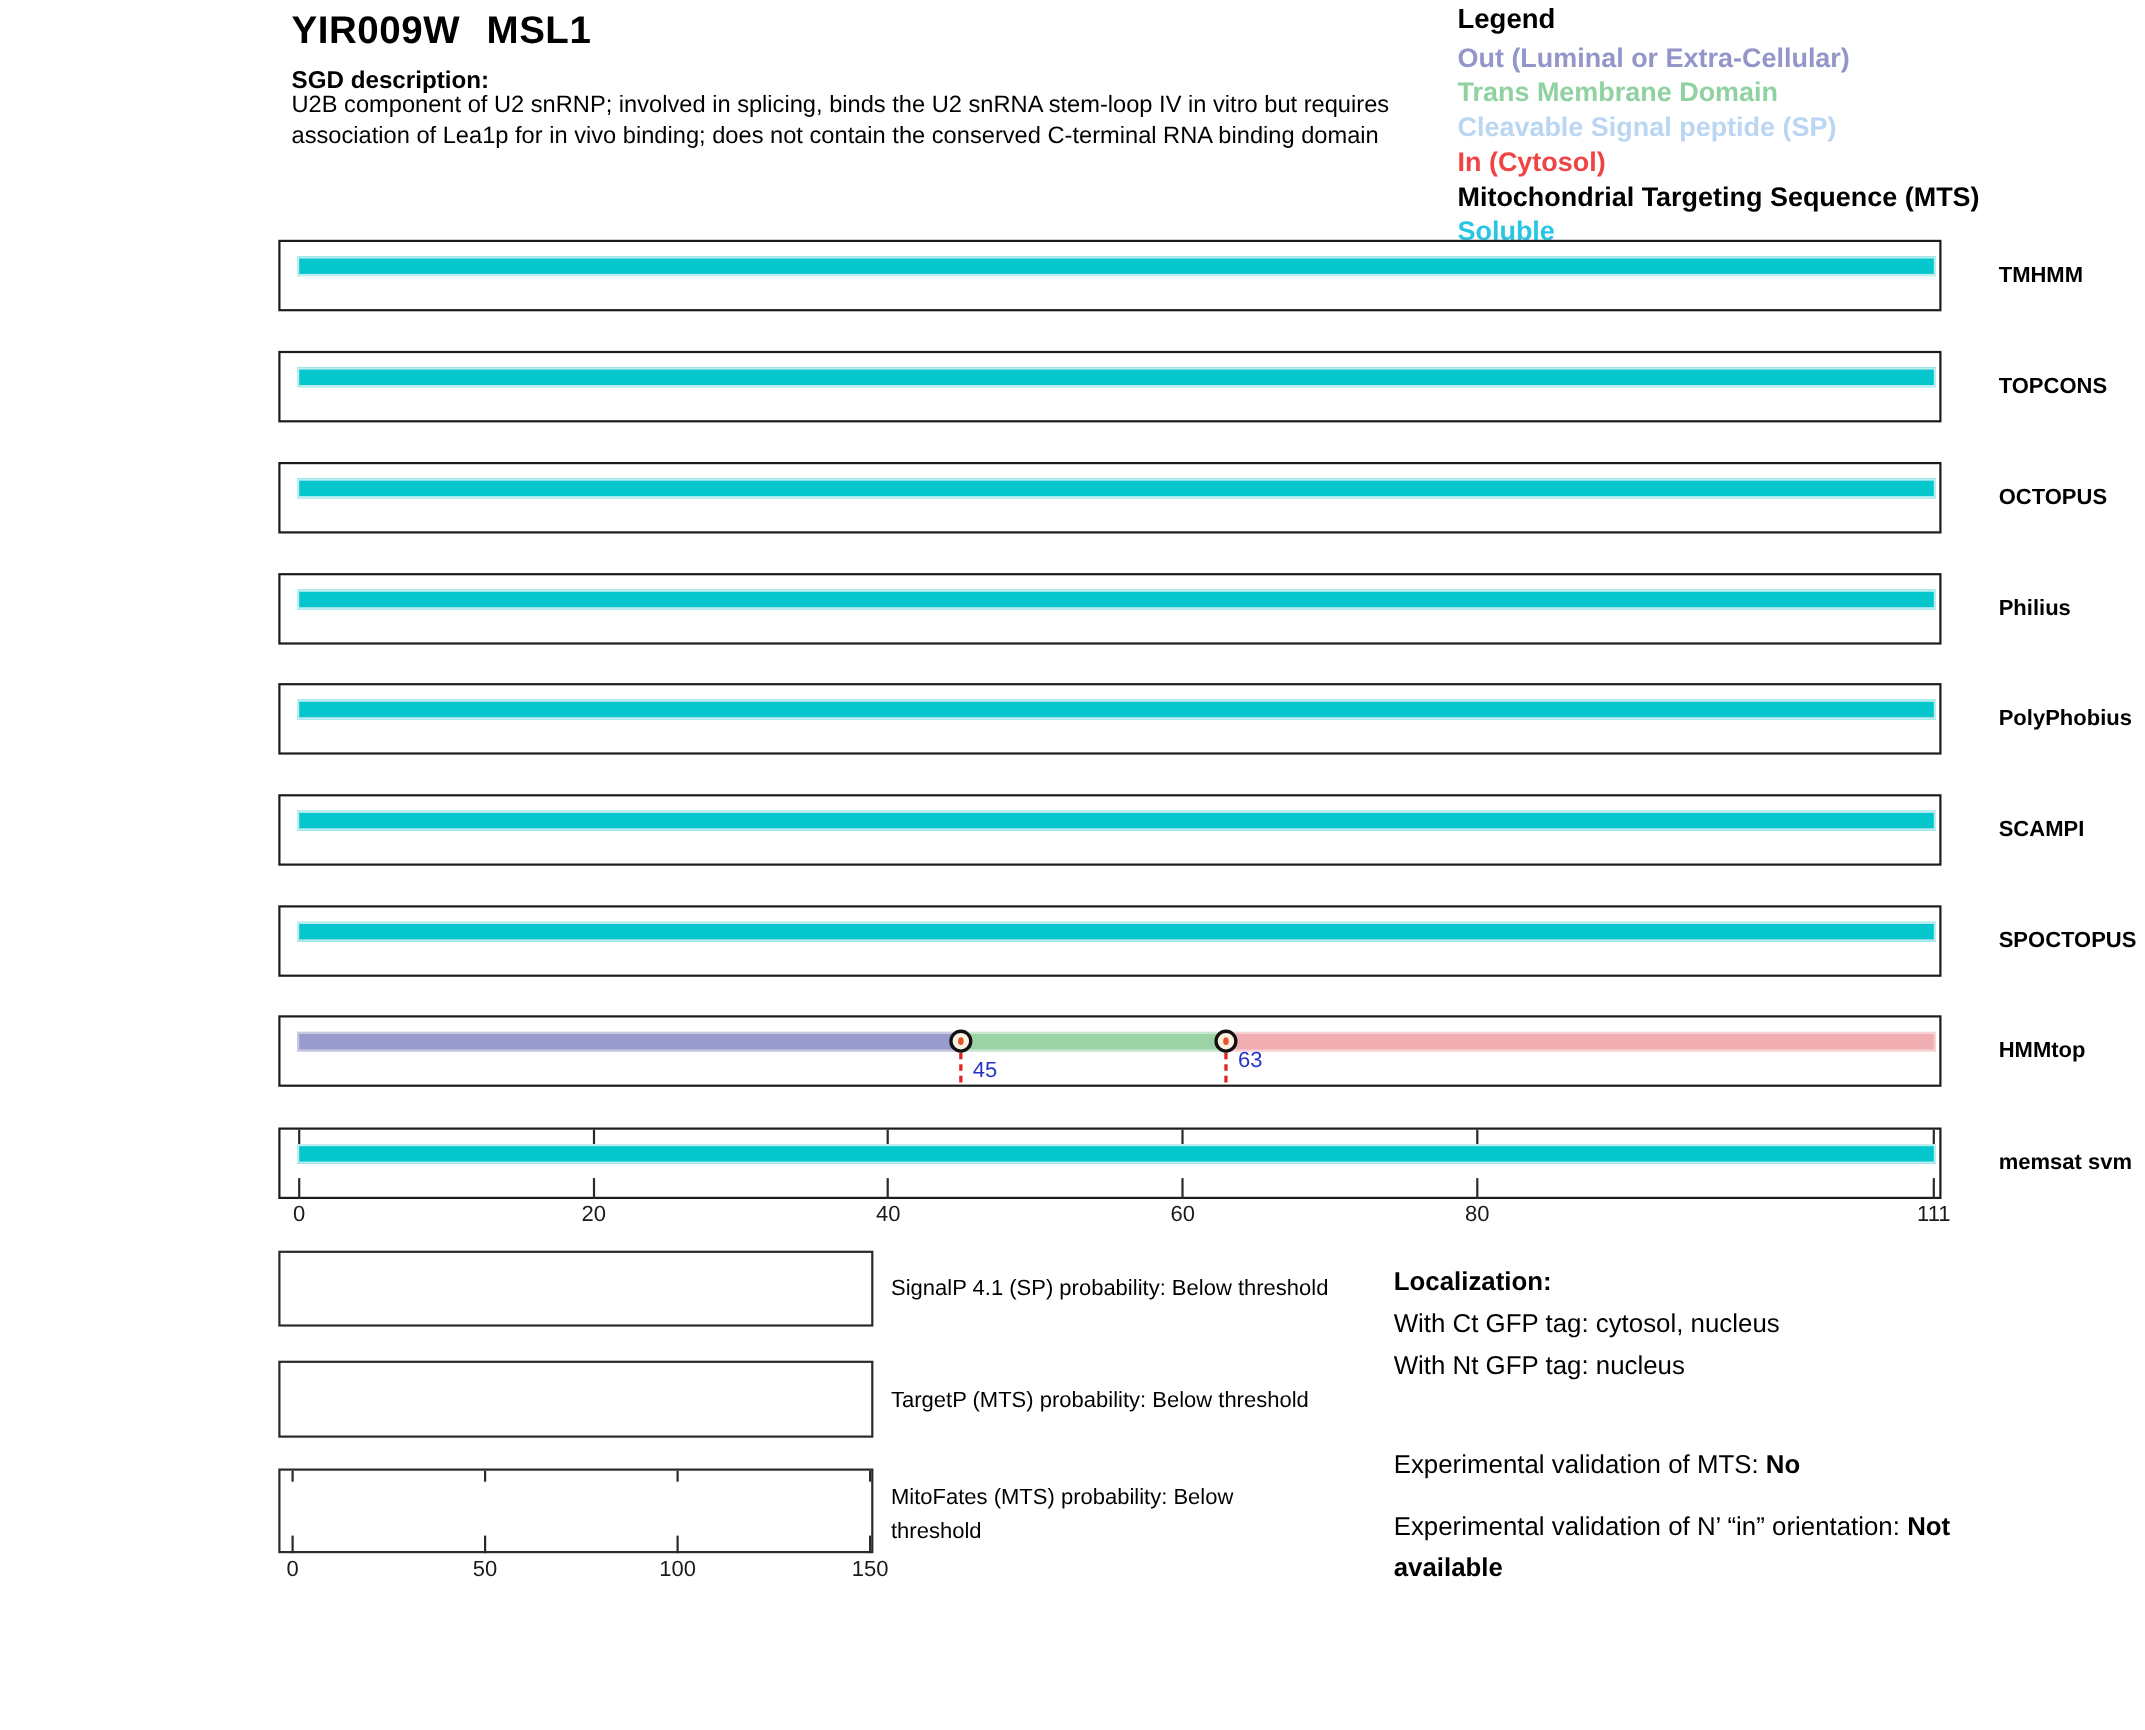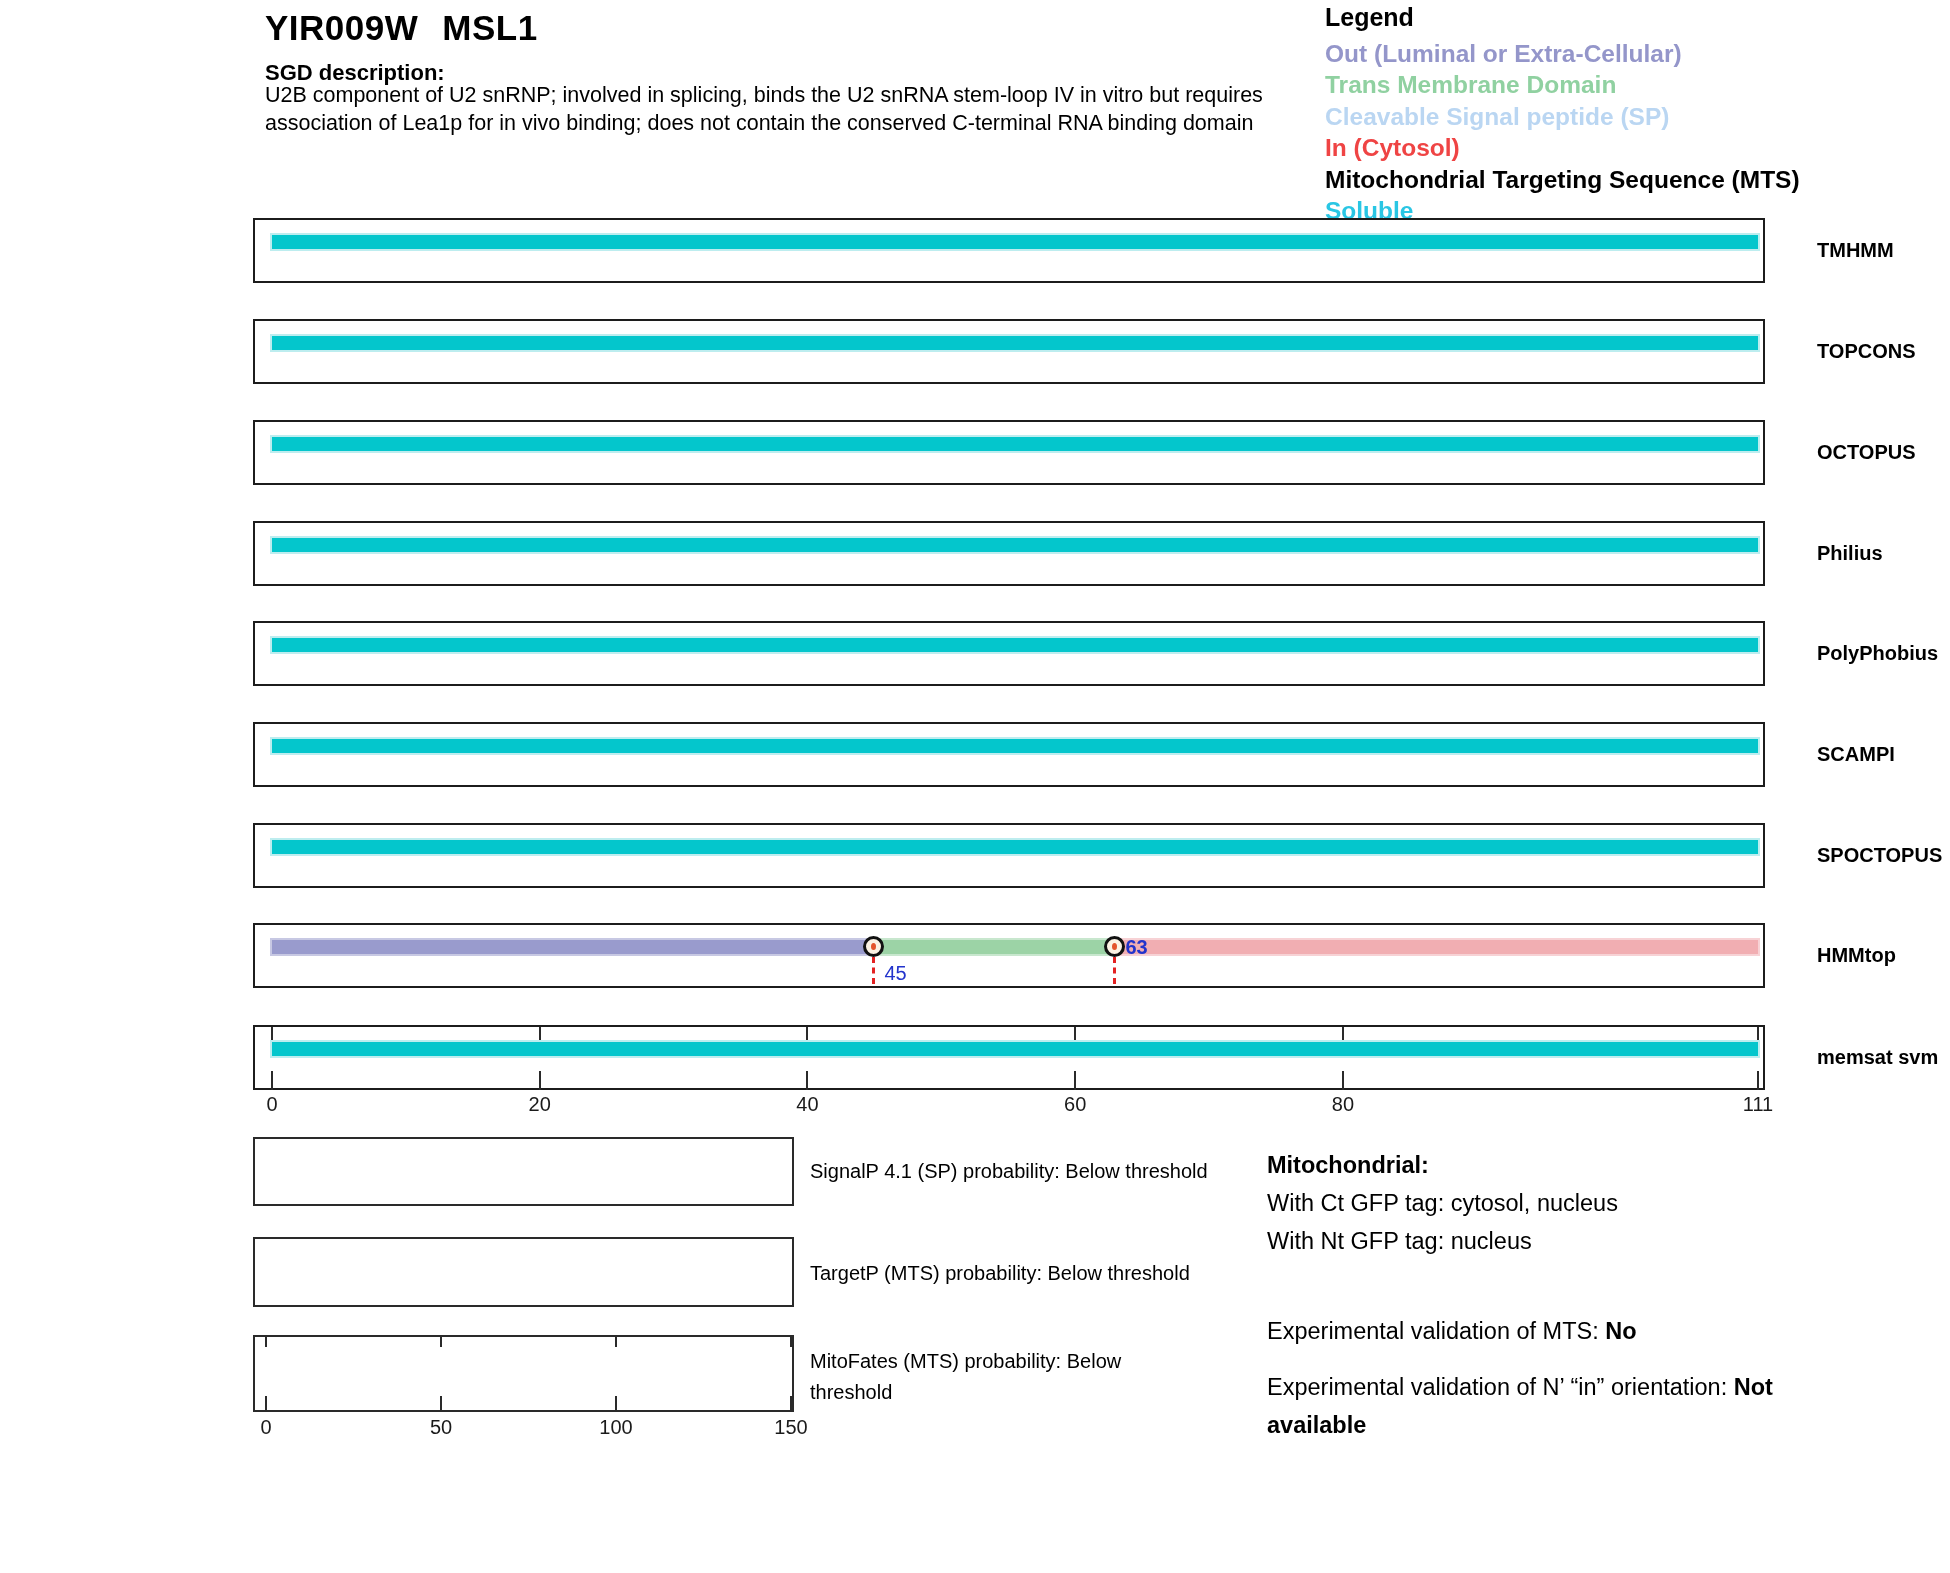--- a/index.html
+++ b/index.html
@@ -25,21 +25,21 @@
   .seg.soluble{border:2px solid #bdedef;}
   .seg.out,.seg.tm,.seg.in{border:2px solid rgba(255,255,255,.45);}
 
   
   .marker-circle{position:absolute;top:11px;width:21px;height:21px;border-radius:50%;
     background:#fbf2e3;border:3px solid #111;box-sizing:border-box;z-index:3;}
   .marker-circle::after{content:"";position:absolute;left:50%;top:50%;width:5px;height:7px;margin:-3.5px 0 0 -2.5px;background:#e3542b;border-radius:50%;}
   .marker-dash{position:absolute;top:32px;height:27px;width:0;border-left:3px dashed #e32222;z-index:2;}
   .marker-label{position:absolute;font-size:20px;color:#2233cc;z-index:3;}
   .ml-0{top:37px;}
-  .ml-1{top:11px;font-weight:bold;}
+  .ml-1{top:28px;}
 
   
   .tick{position:absolute;width:2px;background:#2a2a2a;}
   .tick.top{top:0;height:13px;}
   .tick.bot{top:44px;height:19px;}
   .tick.mtop{top:0;height:10px;}
   .tick.mbot{top:59px;height:16px;}
   .axis-labels{position:absolute;height:26px;font-size:20px;color:#1a1a1a;}
   .axis-labels span{position:absolute;top:0;transform:translateX(-50%);}
   #seq-axis-labels{left:255px;top:1093px;width:1512px;}
@@ -204,21 +204,21 @@
   </div>
   <div id="cap-mitofates" class="caption">MitoFates (MTS) probability: Below threshold</div>
   <div id="mito-axis-labels" class="axis-labels">
       <span style="left: 11px;">0</span>
       <span style="left: 186px;">50</span>
       <span style="left: 361px;">100</span>
       <span style="left: 536px;">150</span>
     </div>
 
   <div class="info">
-    <div class="hdr">Mitochondrial:</div>
+    <div class="hdr">Localization:</div>
     <div>With Ct GFP tag: cytosol, nucleus</div>
     <div>With Nt GFP tag: nucleus</div>
     <div class="spacer-lg"></div>
     <div><span>Experimental validation of MTS: </span><b>No</b></div>
     <div class="spacer-sm"></div>
     <div><span>Experimental validation of N’ “in” orientation: </span><b>Not available</b></div>
   </div>
 
 </div>
 

